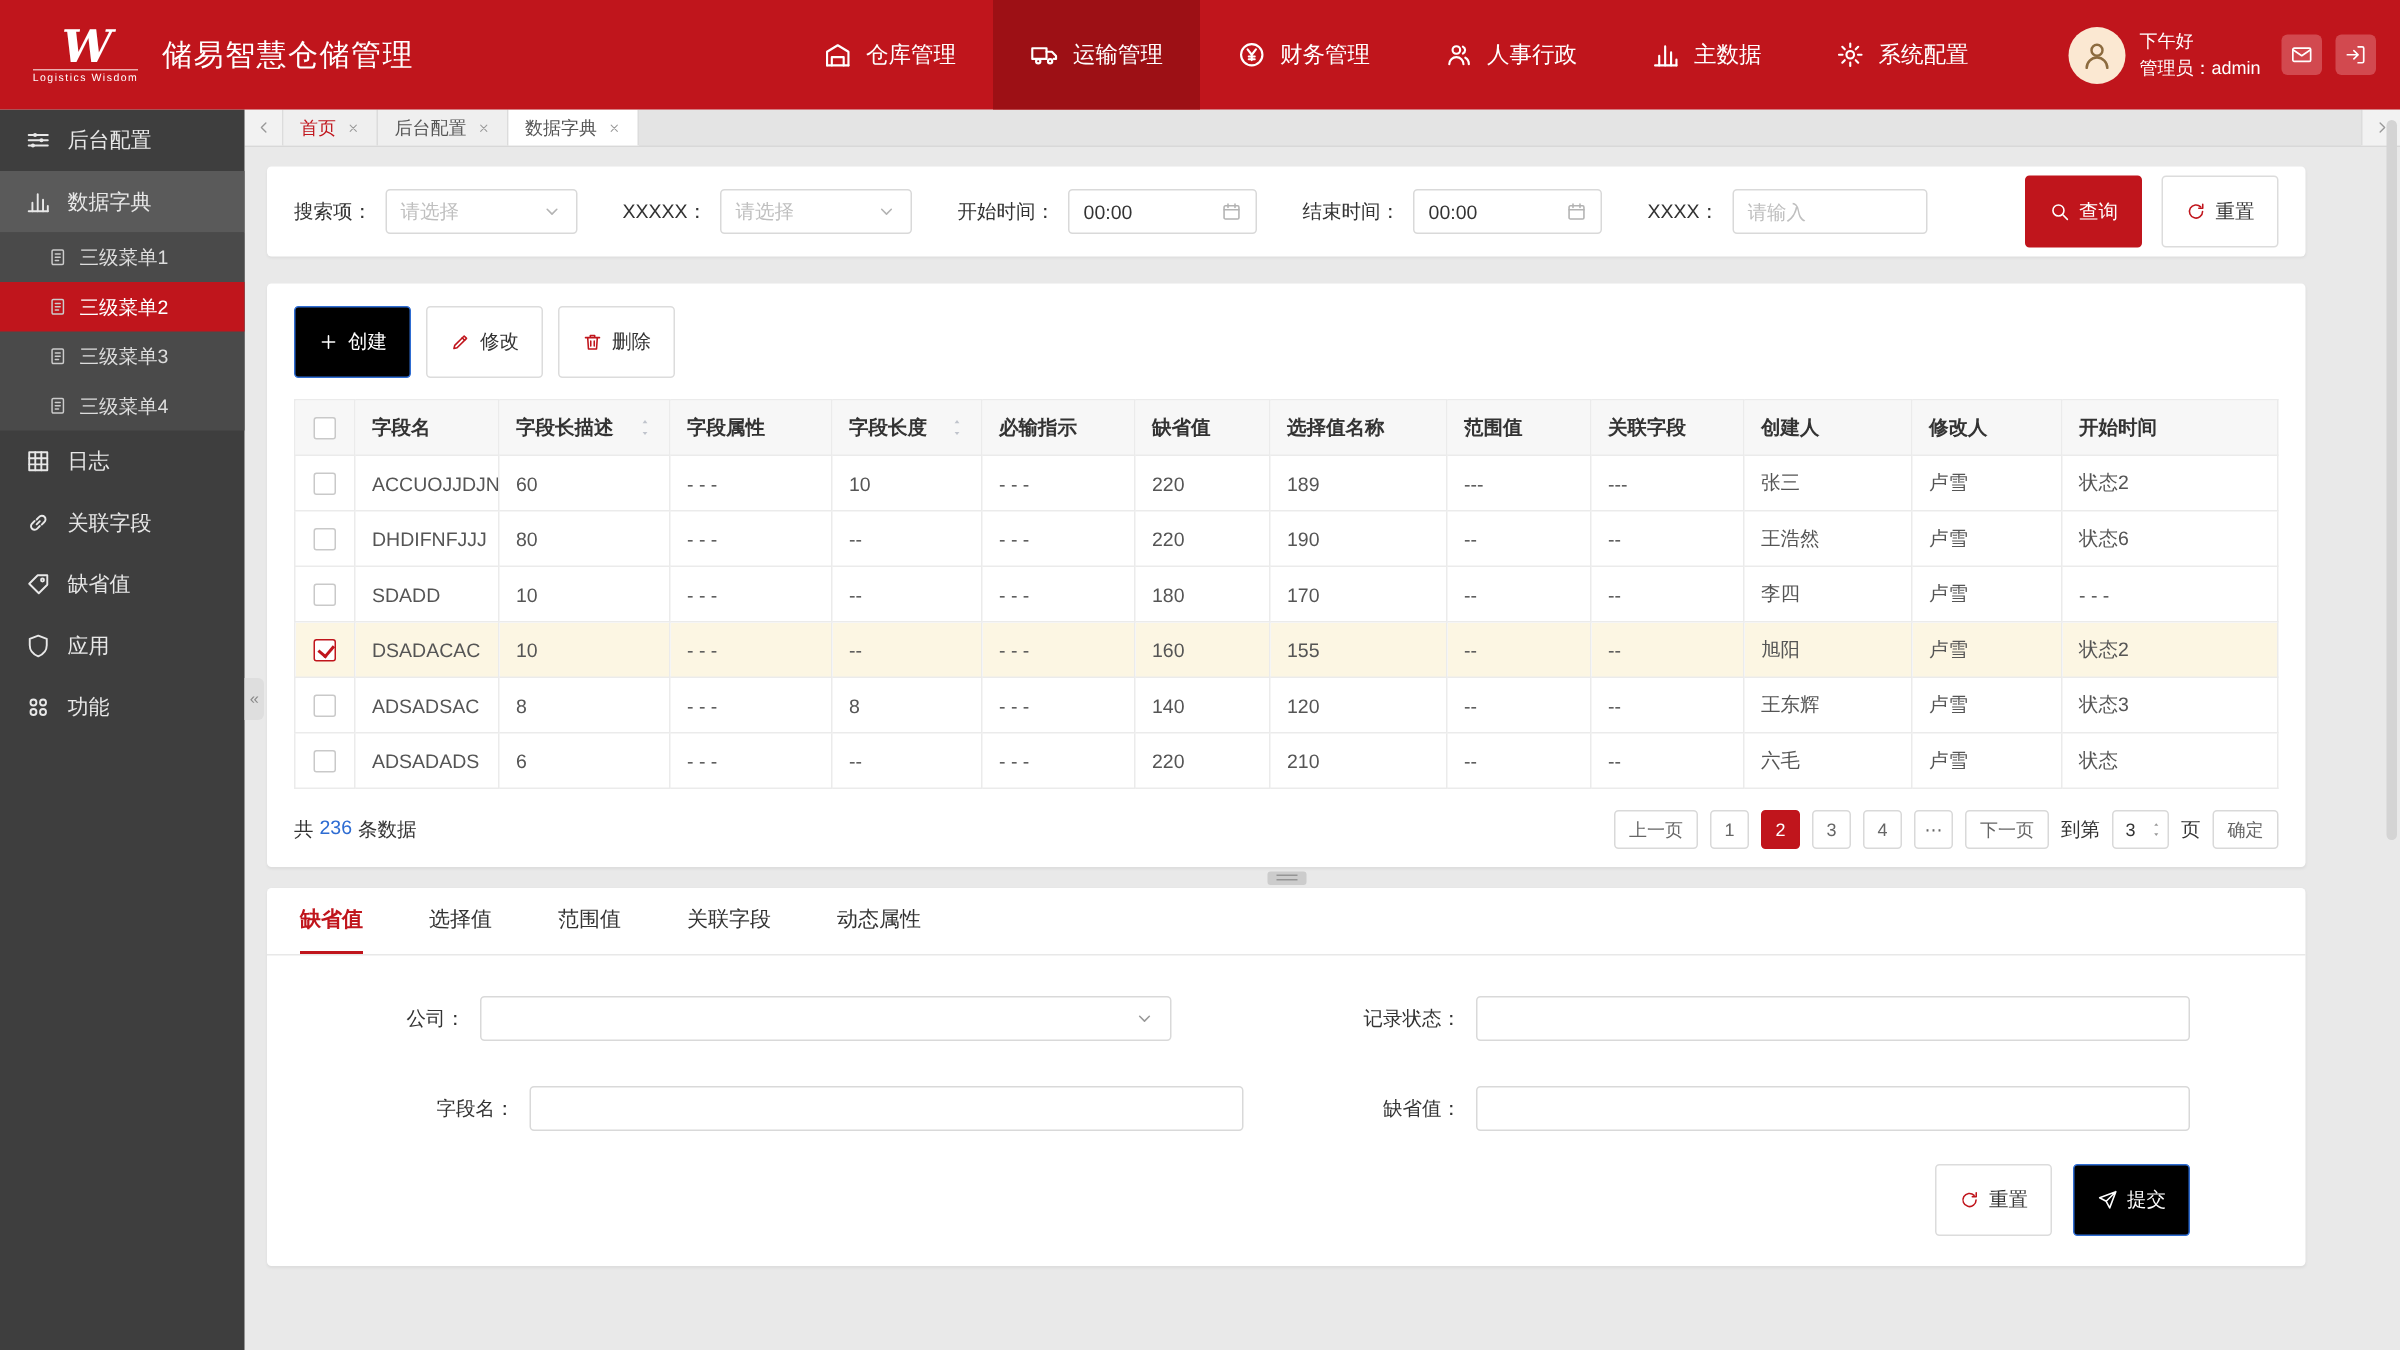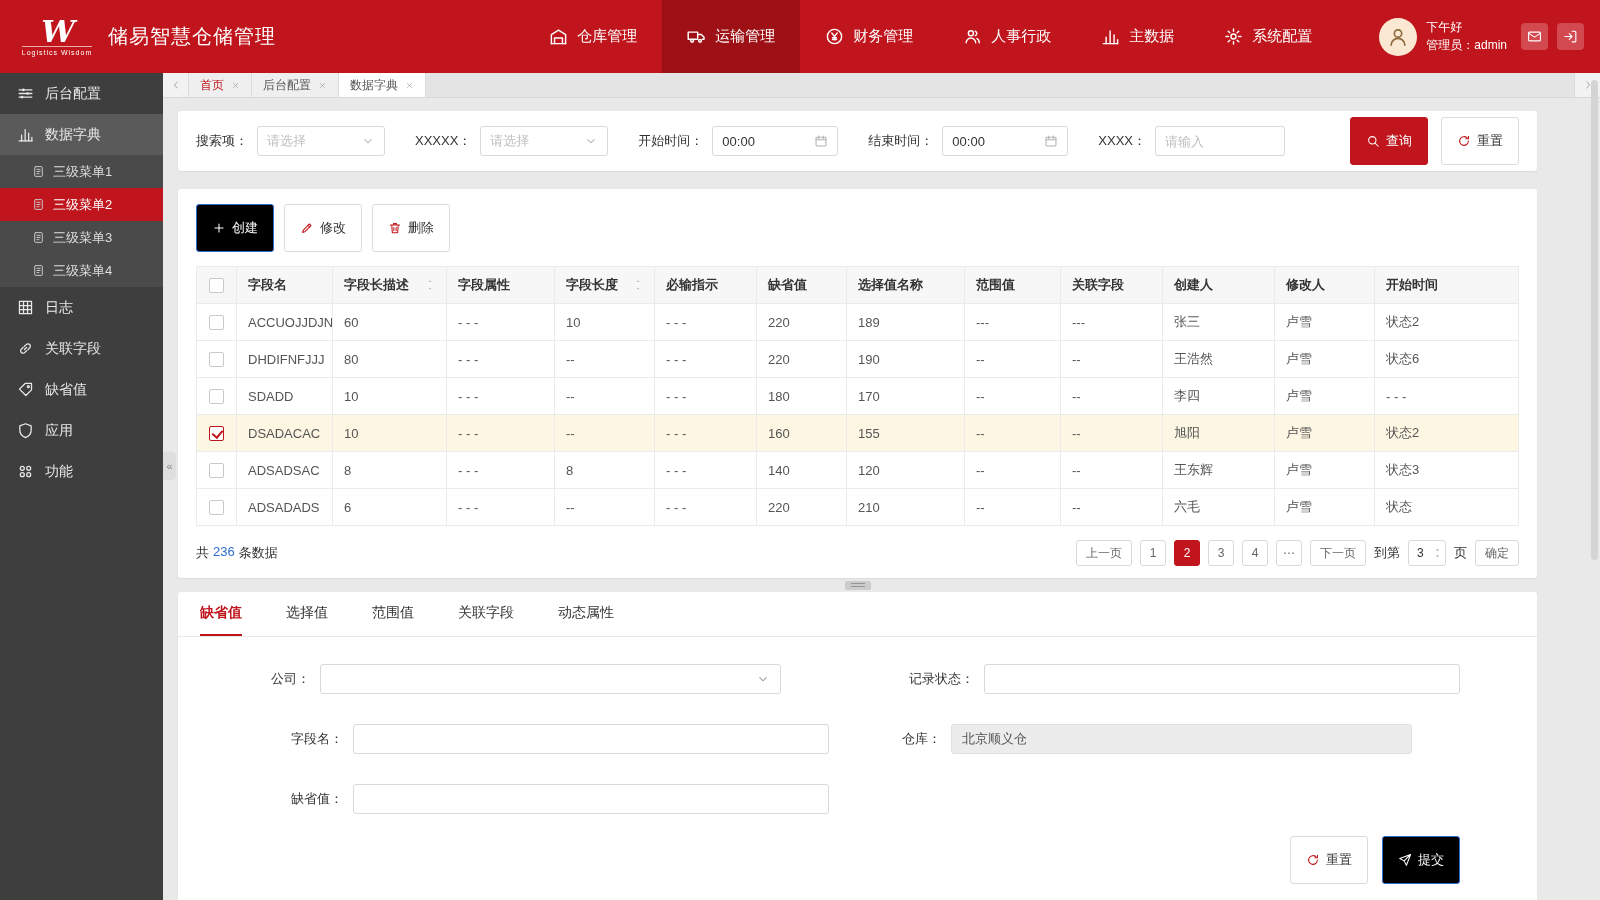--- a/index.html
+++ b/index.html
@@ -745,24 +745,20 @@
           </div>
         </div>
         <div class="frow right">
           <label>记录状态：</label>
           <input class="fctl" style="">
         </div>
         <div class="frow right">
           <label>字段名：</label>
           <input class="fctl" style="">
         </div>
-        <div class="frow left">
-          <label>仓库：</label>
-          <input class="fctl disabled" disabled="" value="北京顺义仓" style="">
-        </div>
         <div class="frow right">
           <label>缺省值：</label>
           <input class="fctl" style="">
         </div>
       </div>
       <div class="form-actions">
         <button class="btn btn-plain">
           <span class="ic red">
               <svg viewBox="0 0 24 24">
                 <path d="M19.5 12a7.5 7.5 0 11-2.2-5.3"></path>

